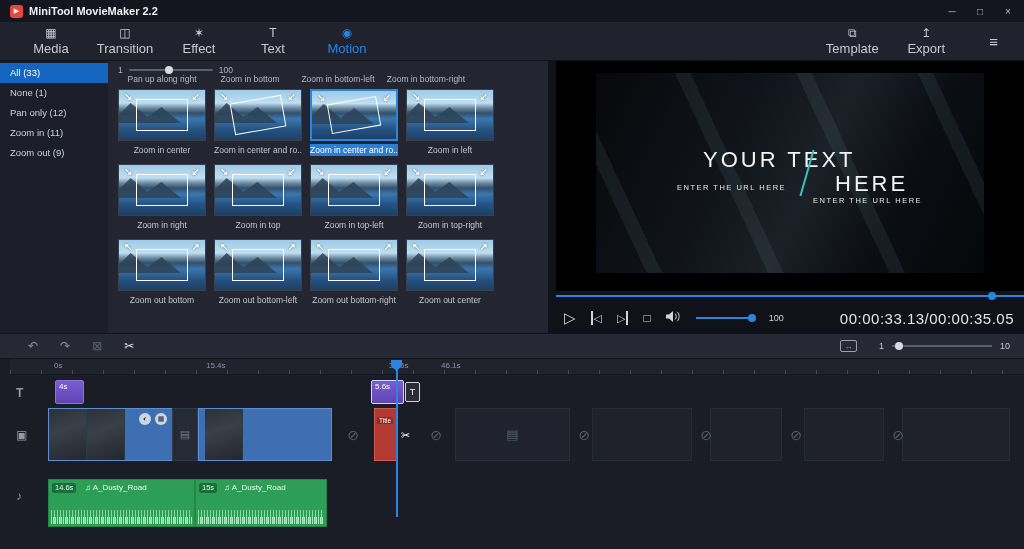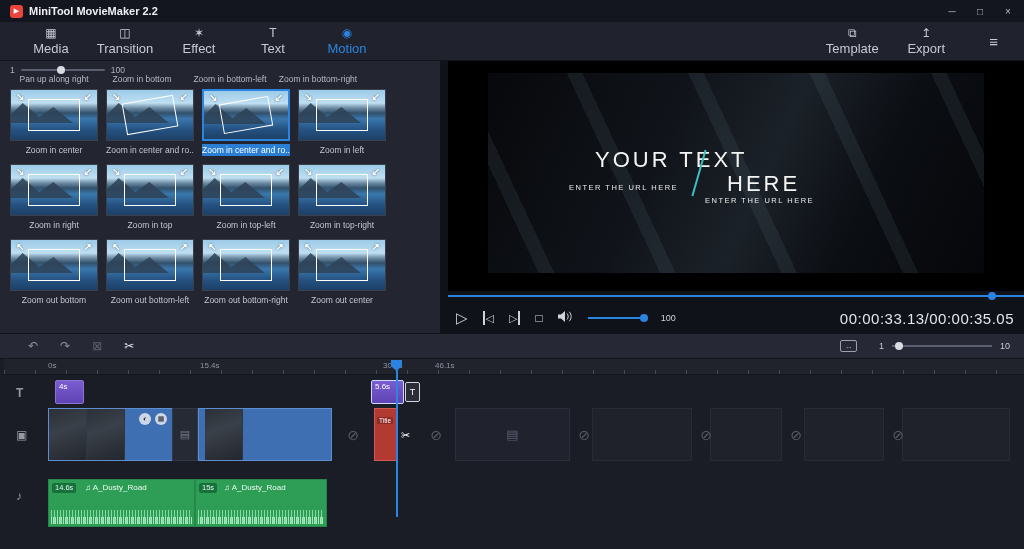--- a/index.html
+++ b/index.html
@@ -80,21 +80,21 @@
   .tt-icon.dim{color:#5d626e;}
   .tt-icon.bright{color:#e9ebef;}
   .tt-right{margin-left:auto;display:flex;align-items:center;gap:8px;}
   .fit-box{width:17px;height:12px;border:1px solid #9ba0ac;border-radius:2px;font-size:8px;color:#9ba0ac;display:flex;align-items:center;justify-content:center;margin-right:14px;}
   .tt-lab{font-size:9px;color:#c6cad2;}
   .zoom-track{position:relative;width:100px;height:2px;background:#5a6070;}
   .zoom-handle{position:absolute;left:3px;top:-3px;width:8px;height:8px;border-radius:50%;background:#d8dbe0;}
 
   
   .timeline{position:relative;height:190px;background:#1b1d26;}
-  .ruler{position:absolute;top:0;left:4px;right:0;height:16px;background-color:#20222c;border-bottom:1px solid #141620;
+  .ruler{position:absolute;top:0;left:10px;right:0;height:16px;background-color:#20222c;border-bottom:1px solid #141620;
     background-image:repeating-linear-gradient(90deg,#454a58 0 1px,transparent 1px 31px);
     background-size:100% 4px;background-position:0 11px;background-repeat:no-repeat;}
   .r-label{position:absolute;top:2px;font-size:8px;color:#8e93a0;}
   .th-icon{position:absolute;left:16px;font-size:12px;color:#9599a4;}
   .text-clip{position:absolute;top:21px;height:24px;background:linear-gradient(180deg,#7a5dd0,#5f44b5);border:1px solid #8a74d8;border-radius:2px;font-size:8px;color:#fff;padding:1px 3px;}
   .tc2{border-color:#cfd8ff;}
   .t-badge{position:absolute;top:23px;left:405px;width:15px;height:20px;border:1px solid #d0d4dc;background:#2a2d38;color:#fff;font-size:9px;display:flex;align-items:center;justify-content:center;border-radius:2px;}
   .slot{position:absolute;top:49px;height:53px;background:#1f222b;border:1px solid #272b36;}
   .vclip{position:absolute;top:49px;height:53px;background:#3f6fb3;border:1px solid #5d8fd0;display:flex;overflow:visible;}
   .vthumb{width:38px;height:100%;background:linear-gradient(160deg,#2b3038 0%,#3a4049 40%,#23272e 100%);border-right:1px solid #2c3947;flex:none;}
@@ -162,20 +162,27 @@
         </div>
         <div class="tab">
           <span class="ticon">↥</span>
           <span class="tlabel">Export</span>
         </div>
       </div>
     <span class="menu-icon">≡</span>
   </div>
 
   <div class="main">
+    <div class="sidebar">
+        <div class="sb-item sel">All (33)</div>
+        <div class="sb-item">None (1)</div>
+        <div class="sb-item">Pan only (12)</div>
+        <div class="sb-item">Zoom in (11)</div>
+        <div class="sb-item">Zoom out (9)</div>
+      </div>
 
     <div class="motion-panel">
       <div class="dur-slider">
         <span class="lab">1</span>
         <span class="sl-track">
           <span class="sl-handle" style="left:36px;"></span>
         </span>
         <span class="lab">100</span>
       </div>
       <div class="partial-row">

